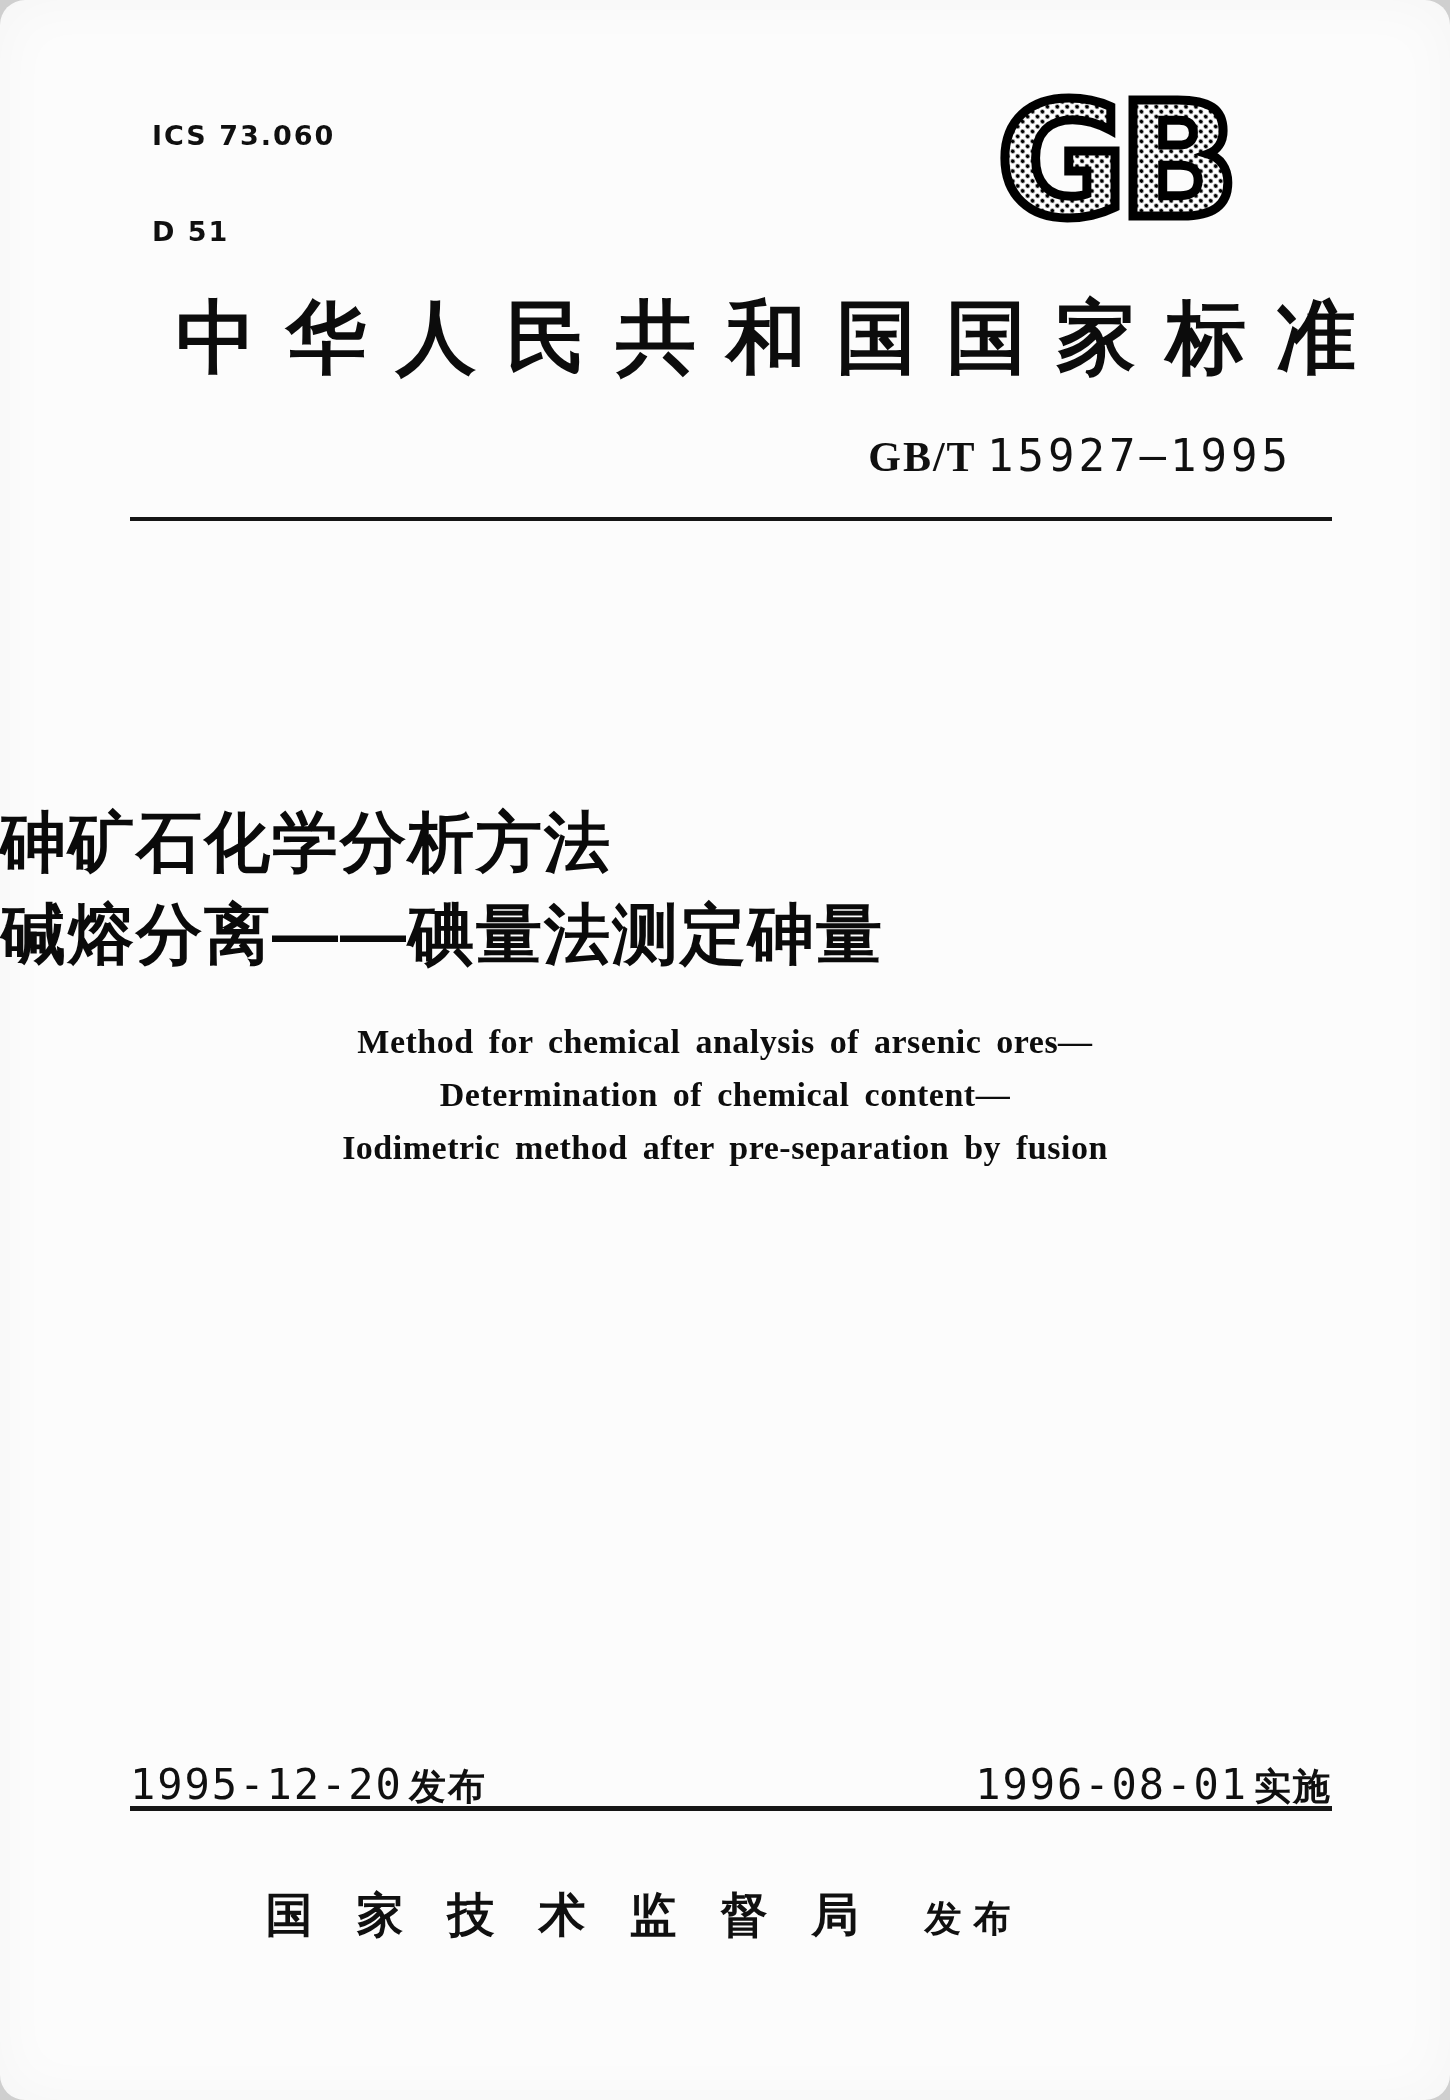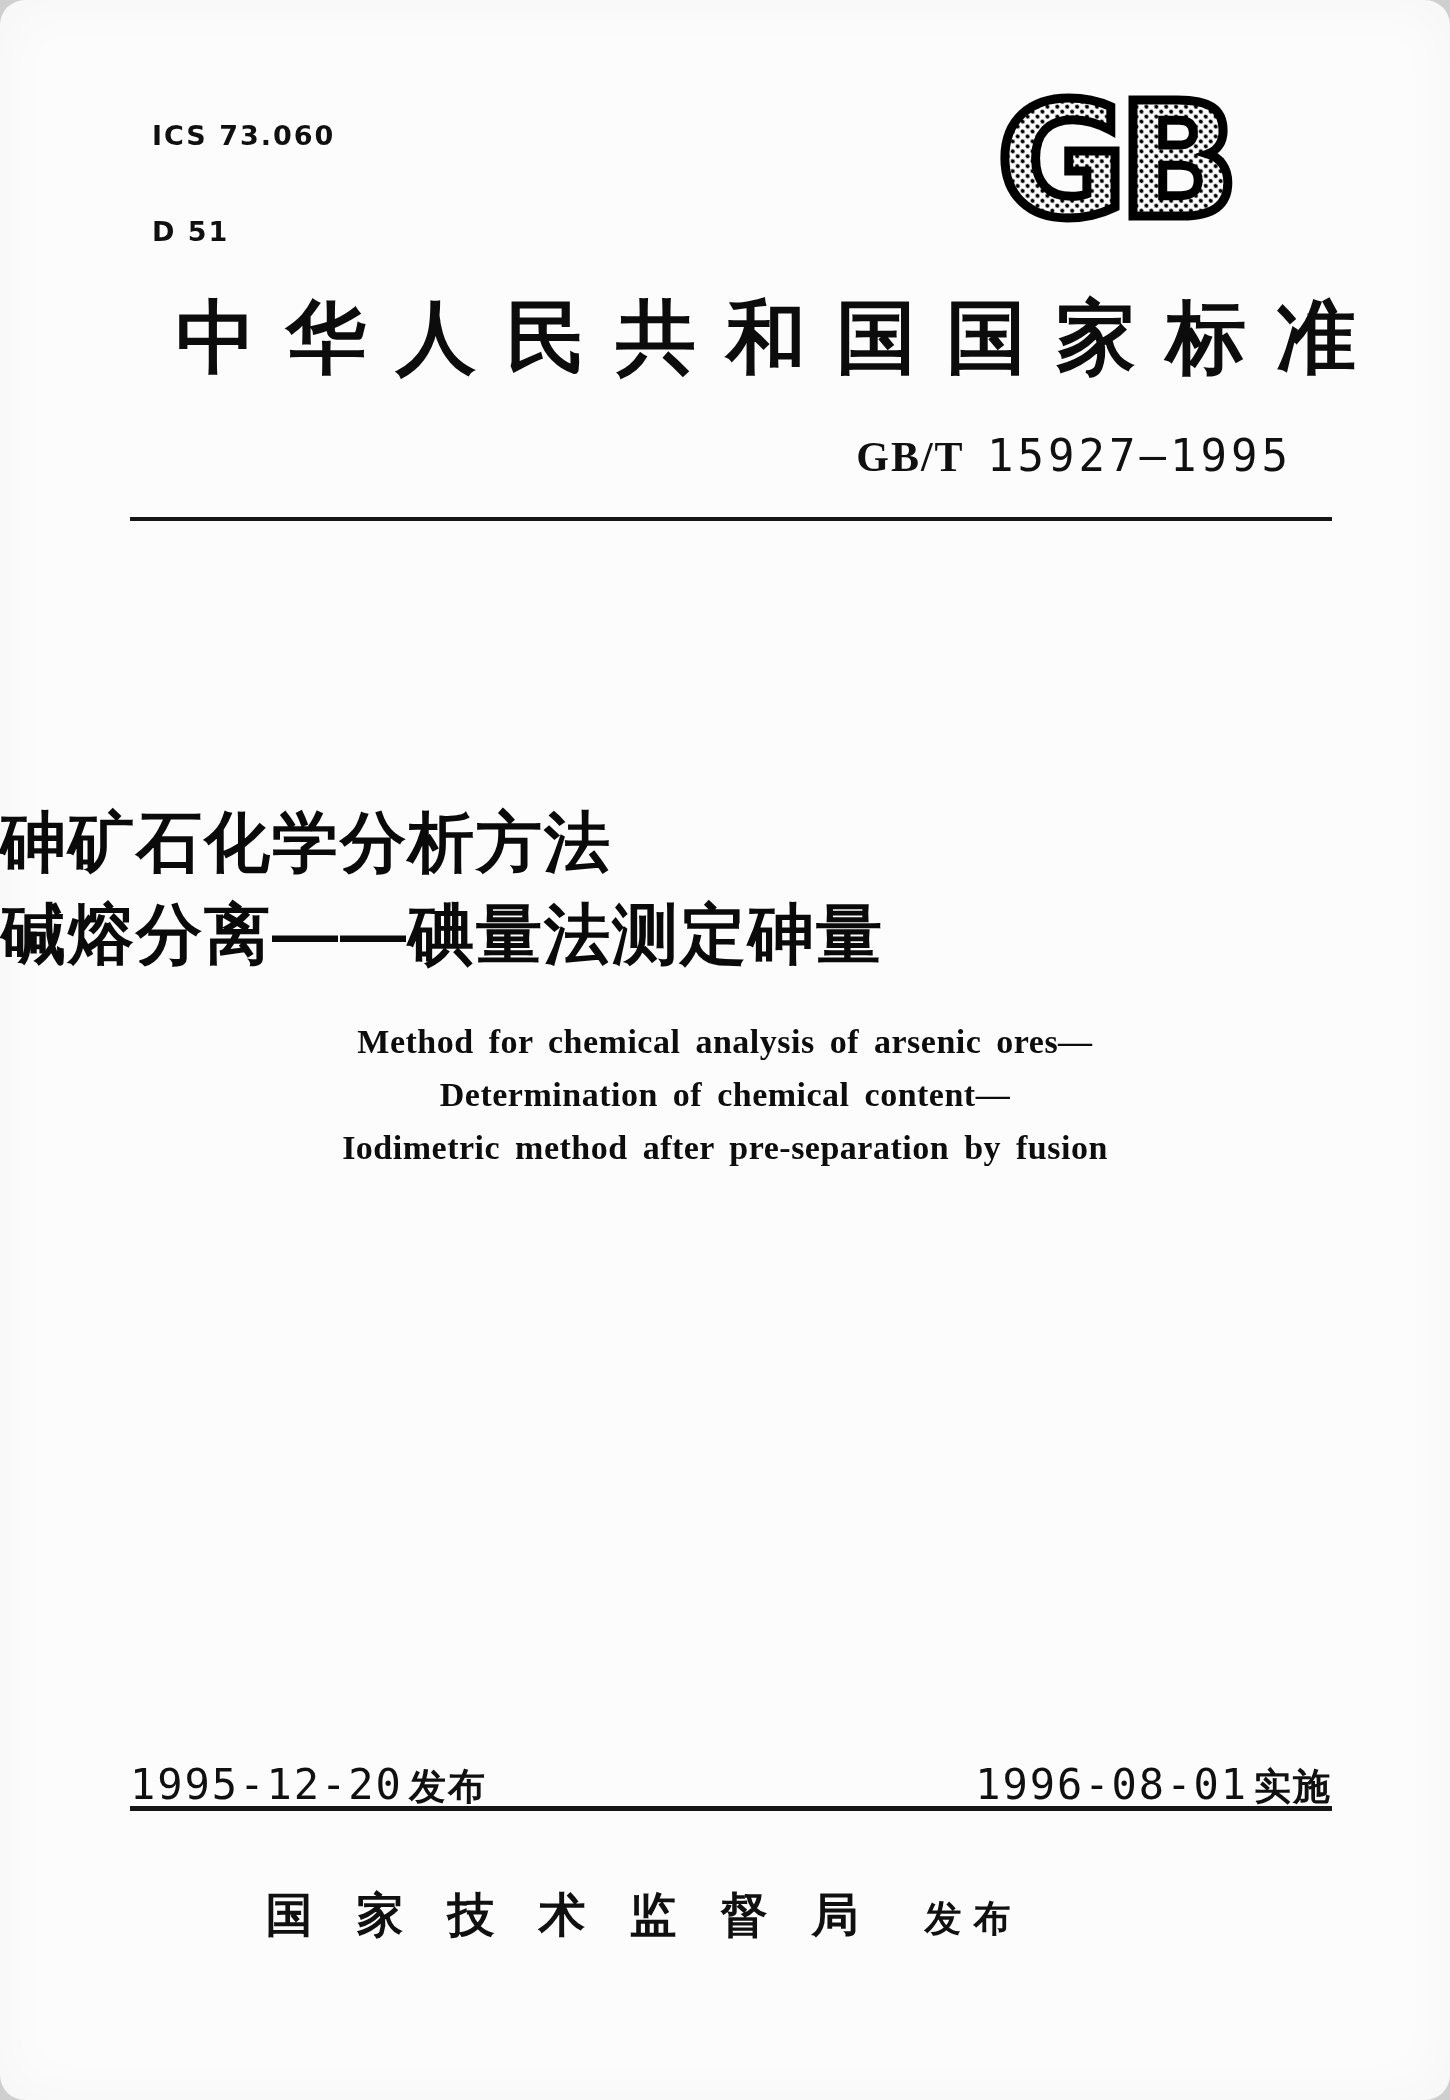--- a/index.html
+++ b/index.html
@@ -44,21 +44,21 @@
     white-space:nowrap;
   }
   .std-prefix {
     font-family:"Liberation Serif", serif;
     font-weight:bold; font-size:42px; letter-spacing:2px;
     vertical-align:baseline;
   }
   .std-digits {
     font-family:"DejaVu Sans Mono", monospace;
     font-size:44px; font-weight:500; letter-spacing:4px;
-    margin-left:18px;
+    margin-left:6px;
   }
 
   .rule { position:absolute; left:130px; width:1202px; background:#161616; }
   .rule-top { top:517px; height:4px; }
   .rule-bottom { top:1806px; height:5px; }
 
   
   .cn-title {
     position:absolute; left:0; top:796px; width:1450px;
     font-weight:bold; font-size:66px; line-height:92px;

